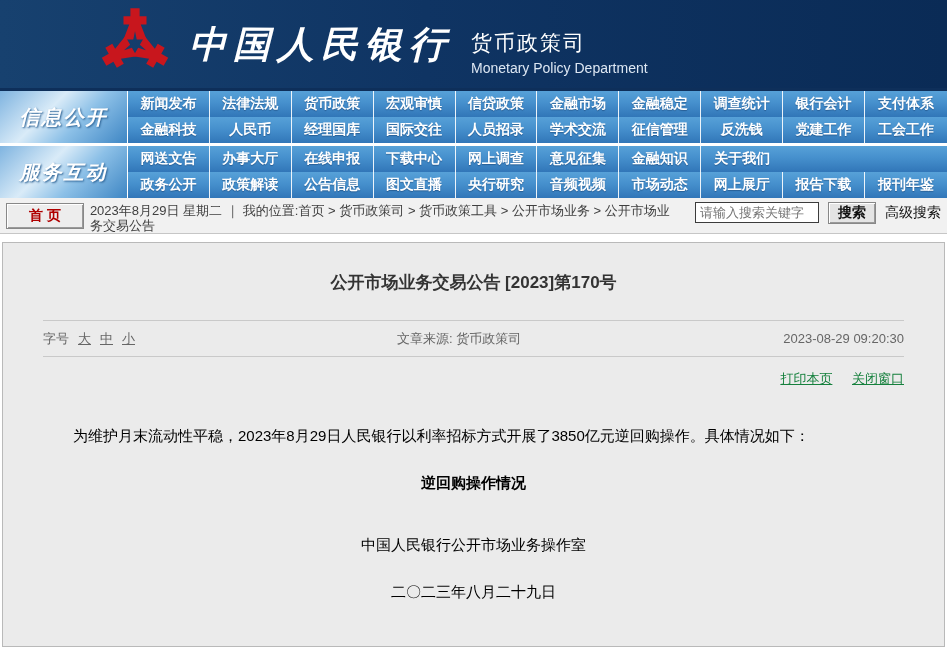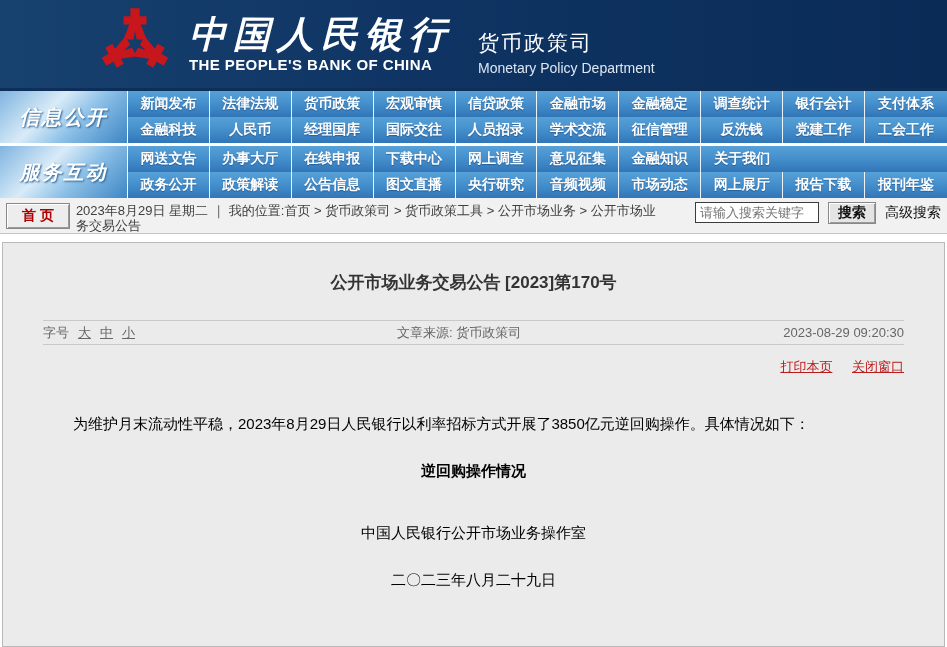--- a/index.html
+++ b/index.html
@@ -5,21 +5,21 @@
   * { margin:0; padding:0; box-sizing:border-box; }
   html,body { background:#fff; }
   body { font-family:"Liberation Sans","DejaVu Sans",sans-serif; width:947px; }
   .page { width:947px; height:647px; overflow:hidden; background:#fff; display:flex; flex-direction:column; }
 
   
   .masthead { height:88px; flex:0 0 88px; background:linear-gradient(90deg,#17416f 0%,#0f3463 45%,#0a2b56 100%); display:flex; align-items:center; padding-left:97px; }
   .logo { width:76px; height:78px; margin-right:16px; flex:0 0 auto; }
   .bank-cn { font-family:"Liberation Serif","DejaVu Serif",serif; font-style:italic; font-weight:bold; font-size:37px; color:#fff; letter-spacing:7px; line-height:1; white-space:nowrap; }
   .bank-en { font-size:15px; font-weight:bold; color:#fff; letter-spacing:0.4px; margin-top:3px; white-space:nowrap; }
-  .dept { margin-left:25px; margin-top:16px; }
+  .dept { margin-left:18px; margin-top:16px; }
   .dept-cn { font-size:21px; color:#fff; letter-spacing:2px; }
   .dept-en { font-size:14px; color:#dde7f3; margin-top:3px; }
 
   
   .menubar { display:flex; width:100%; }
   .menubar.first { border-top:3px solid #0e2f5a; }
   .menubar-gap { height:3px; background:#fff; }
   .section-label { flex:0 0 128px; display:flex; align-items:center; justify-content:center;
     background:linear-gradient(135deg,#7fb4e0 0%,#d9ebf8 38%,#8cc0e7 62%,#3e86c4 100%);
     border-right:1px solid #fff; font-family:"Liberation Serif","DejaVu Serif",serif;
@@ -31,44 +31,44 @@
     color:#fff; font-size:14px; font-weight:bold; text-decoration:none;
     border-right:1px solid rgba(255,255,255,0.9); text-shadow:0 1px 1px rgba(10,40,80,0.4); cursor:pointer; white-space:nowrap; }
   .menu-item:last-child, .menu-item.last { border-right:none;text-align:right; }
   .menu-filler { flex:1; }
 
   
   .breadcrumb-bar { height:36px; flex:0 0 36px; background:#f1f1f1; border-bottom:1px solid #c6c6c6;
     display:flex; align-items:flex-start; padding:3px 6px 0 4px; font-size:13px; color:#404040; }
   .home-btn { font-size:14px; font-weight:bold; color:#b00000; background:#ededed;
     border:1px solid #888; box-shadow:inset 1px 1px 0 #fff, inset -1px -1px 0 #9a9a9a;
-    padding:3px 15px; margin:2px 6px 0 2px; cursor:pointer; white-space:nowrap;
+    padding:3px 22px; margin:2px 6px 0 2px; cursor:pointer; white-space:nowrap;
     font-family:"Liberation Sans",sans-serif; }
   .crumb-text { width:585px; line-height:15px; padding-top:2px; }
   .crumb-sep { padding:0 4px; }
   .search-area { margin-left:auto; display:flex; align-items:flex-start; gap:9px; padding-top:1px; }
   .search-input { width:124px; height:21px; border:1px solid #3c3c3c; font-size:13px; padding:1px 4px;
     font-family:"Liberation Sans",sans-serif; background:#fff; }
   .search-btn { font-size:14px; font-weight:bold; color:#111; background:#e4e4e4;
     border:1px solid #888; box-shadow:inset 1px 1px 0 #fff, inset -1px -1px 0 #9a9a9a;
     padding:1px 9px; cursor:pointer; font-family:"Liberation Sans",sans-serif; }
   .adv-search { font-size:14px; color:#111; text-decoration:none; padding-top:2px; cursor:pointer; white-space:nowrap; }
 
   .panel-gap { height:8px; background:#fff; }
 
   
   .panel { margin:0 2px; background:#ebebeb; border:1px solid #b9b9b9; flex:1; padding:0 40px; }
   .article-title { text-align:center; font-size:17px; font-weight:bold; color:#333; padding-top:28px; }
   .meta-row { margin-top:26px; border-top:1px solid #c9c9c9; border-bottom:1px solid #c9c9c9;
-    height:25px; display:flex; align-items:center; justify-content:space-between;
+    height:37px; display:flex; align-items:center; justify-content:space-between;
     color:#666; font-size:13px;gap:25px; }
   .font-size-ctl { display:flex; gap:9px; align-items:center; }
   .font-size-link { color:#666; text-decoration:underline; cursor:pointer; }
   .print-row { text-align:right; padding-top:13px; font-size:13px; }
-  .print-row a { color:#b91c1c; text-decoration:underline; margin-left:16px; cursor:pointer; }
+  .print-row a { color:#15803d; text-decoration:underline; margin-left:16px; cursor:pointer; }
   .body-para { margin-top:36px; font-size:15px; color:#000; text-indent:2em; line-height:1.55; }
   .table-title { text-align:center; font-weight:bold; font-size:15px; color:#000; margin-top:27px; }
   .op-table { border-collapse:collapse; margin:13px auto 0 auto; width:528px; }
   .op-table th, .op-table td { border:1px solid #000; height:38px; text-align:center;
     font-size:14px; font-weight:normal; color:#000; width:33.33%; }
   .signature { text-align:center; font-size:15px; color:#000; margin-top:30px; }
   .sign-date { text-align:center; font-size:15px; color:#000; margin-top:28px; }
 </style>
 </head>
 <body>
@@ -84,21 +84,20 @@
         <g transform="rotate(120)">
             <path d="M -4 -31 L 4 -31 L 4 -24 L 10 -24 L 10 -17 L 5 -17 L 10 -4 L 1.5 -4 L 0 -11 L -1.5 -4 L -10 -4 L -5 -17 L -10 -17 L -10 -24 L -4 -24 Z"></path>
           </g>
         <g transform="rotate(240)">
             <path d="M -4 -31 L 4 -31 L 4 -24 L 10 -24 L 10 -17 L 5 -17 L 10 -4 L 1.5 -4 L 0 -11 L -1.5 -4 L -10 -4 L -5 -17 L -10 -17 L -10 -24 L -4 -24 Z"></path>
           </g>
       </g>
     </svg>
     <div class="bank-names">
       <div class="bank-cn">中国人民银行</div>
-      <div class="bank-en">THE PEOPLE'S BANK OF CHINA</div>
     </div>
     <div class="dept">
       <div class="dept-cn">货币政策司</div>
       <div class="dept-en">Monetary Policy Department</div>
     </div>
   </header>
 
   <nav class="menubar first">
     <div class="section-label">信息公开</div>
     <div class="menu-rows">

